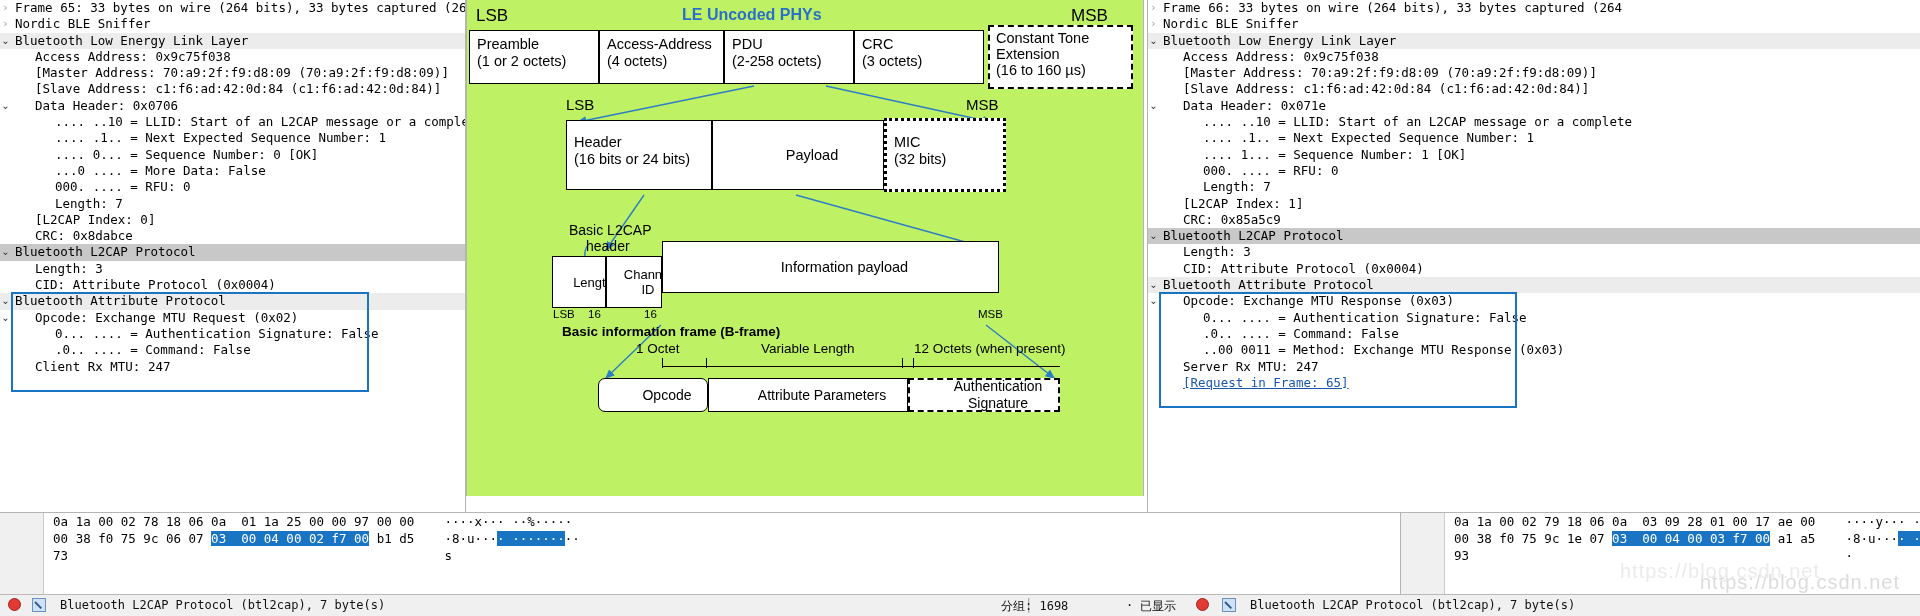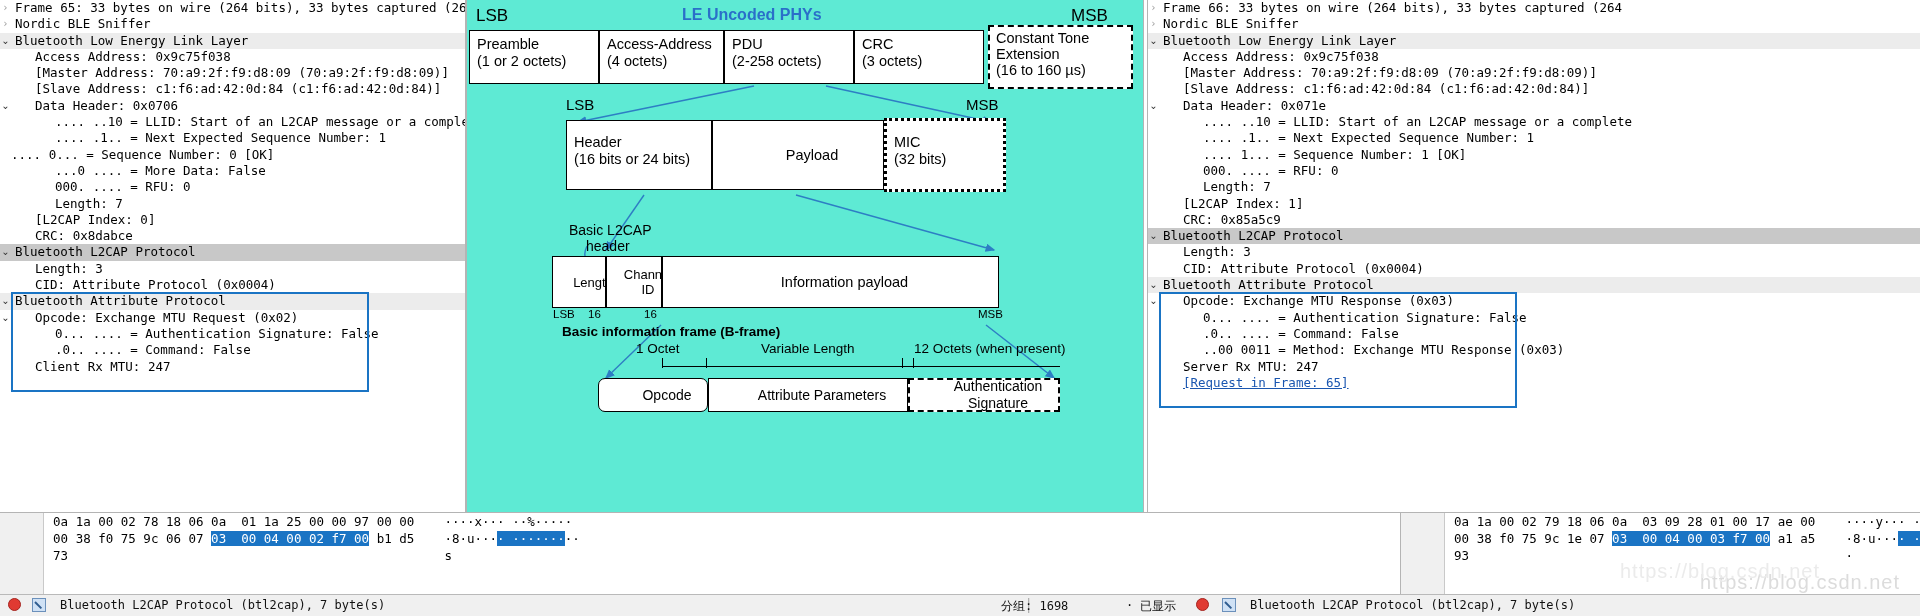--- a/index.html
+++ b/index.html
@@ -101,22 +101,22 @@
   }
   .sep {
     position: absolute; top: 3px; width: 0;
     border-left: 1px solid #b0b0b0; border-right: 1px solid #dedede;
     height: 15px;
   }
 
   
   #diagram {
     position: absolute;
-    left: 466px; top: 0; width: 678px; height: 594px;
-    background: #5eead4;
+    left: 466px; top: 0; width: 678px; height: 496px;
+    background: #bef264;
     font-family: "Liberation Sans", sans-serif;
     overflow: hidden;
   }
   .dbox {
     position: absolute;
     border: 1.6px solid #000;
     background: #fff;
     font-size: 14.5px;
     color: #000;
     line-height: 17px;
@@ -161,21 +161,21 @@
   <div class="pane tree" id="left-pane" style="left:0; top:0; width:466px; height:512px; border-right:1px solid #b4b4b4;">
       <div class="trow"><span class="arrow " style="margin-left: 0px;">›</span><span class="tw" style="margin-left: 4px;">Frame 65: 33 bytes on wire (264 bits), 33 bytes captured (264 bits)</span></div>
       <div class="trow"><span class="arrow " style="margin-left: 0px;">›</span><span class="tw" style="margin-left: 4px;">Nordic BLE Sniffer</span></div>
       <div class="trow hl-lightgrey"><span class="arrow dark" style="margin-left: 0px;">⌄</span><span class="tw" style="margin-left: 4px;">Bluetooth Low Energy Link Layer</span></div>
       <div class="trow"><span class="arrow blank" style="margin-left: 0px;">&nbsp;</span><span class="tw" style="margin-left: 24px;">Access Address: 0x9c75f038</span></div>
       <div class="trow"><span class="arrow blank" style="margin-left: 0px;">&nbsp;</span><span class="tw" style="margin-left: 24px;">[Master Address: 70:a9:2f:f9:d8:09 (70:a9:2f:f9:d8:09)]</span></div>
       <div class="trow"><span class="arrow blank" style="margin-left: 0px;">&nbsp;</span><span class="tw" style="margin-left: 24px;">[Slave Address: c1:f6:ad:42:0d:84 (c1:f6:ad:42:0d:84)]</span></div>
       <div class="trow"><span class="arrow dark" style="margin-left: 0px;">⌄</span><span class="tw" style="margin-left: 24px;">Data Header: 0x0706</span></div>
       <div class="trow"><span class="arrow blank" style="margin-left: 0px;">&nbsp;</span><span class="tw" style="margin-left: 44px;">.... ..10 = LLID: Start of an L2CAP message or a complete L2CAP</span></div>
       <div class="trow"><span class="arrow blank" style="margin-left: 0px;">&nbsp;</span><span class="tw" style="margin-left: 44px;">.... .1.. = Next Expected Sequence Number: 1</span></div>
-      <div class="trow"><span class="arrow blank" style="margin-left: 0px;">&nbsp;</span><span class="tw" style="">.... 0... = Sequence Number: 0 [OK]</span></div>
+      <div class="trow"><span class="arrow blank" style="margin-left: 0px;">&nbsp;</span><span class="tw" style="margin-left: 44px;">.... 0... = Sequence Number: 0 [OK]</span></div>
       <div class="trow"><span class="arrow blank" style="margin-left: 0px;">&nbsp;</span><span class="tw" style="margin-left: 44px;">...0 .... = More Data: False</span></div>
       <div class="trow"><span class="arrow blank" style="margin-left: 0px;">&nbsp;</span><span class="tw" style="margin-left: 44px;">000. .... = RFU: 0</span></div>
       <div class="trow"><span class="arrow blank" style="margin-left: 0px;">&nbsp;</span><span class="tw" style="margin-left: 44px;">Length: 7</span></div>
       <div class="trow"><span class="arrow blank" style="margin-left: 0px;">&nbsp;</span><span class="tw" style="margin-left: 24px;">[L2CAP Index: 0]</span></div>
       <div class="trow"><span class="arrow blank" style="margin-left: 0px;">&nbsp;</span><span class="tw" style="margin-left: 24px;">CRC: 0x8dabce</span></div>
       <div class="trow hl-grey"><span class="arrow dark" style="margin-left: 0px;">⌄</span><span class="tw" style="margin-left: 4px;">Bluetooth L2CAP Protocol</span></div>
       <div class="trow"><span class="arrow blank" style="margin-left: 0px;">&nbsp;</span><span class="tw" style="margin-left: 24px;">Length: 3</span></div>
       <div class="trow"><span class="arrow blank" style="margin-left: 0px;">&nbsp;</span><span class="tw" style="margin-left: 24px;">CID: Attribute Protocol (0x0004)</span></div>
       <div class="trow hl-lightgrey"><span class="arrow dark" style="margin-left: 0px;">⌄</span><span class="tw" style="margin-left: 4px;">Bluetooth Attribute Protocol</span></div>
       <div class="trow"><span class="arrow dark" style="margin-left: 0px;">⌄</span><span class="tw" style="margin-left: 24px;">Opcode: Exchange MTU Request (0x02)</span></div>
@@ -280,21 +280,21 @@
 
     <div class="dlabel" style="left:103px; top:222px;">Basic L2CAP</div>
     <div class="dlabel" style="left:120px; top:238px;">header</div>
 
     <div class="dbox center" id="l2c0" style="left:86px; top:256px; width:54px; height:52px; font-size:13px;">
       <span>Length</span>
     </div>
     <div class="dbox center" id="l2c1" style="left:140px; top:256px; width:56px; height:52px; font-size:13px; line-height:15px;">
       <span>Channel ID</span>
     </div>
-    <div class="dbox center" id="l2c2" style="left:196px; top:256px; width:337px; height:52px; font-size:14.5px;">
+    <div class="dbox center" id="l2c2" style="left:196px; top:241px; width:337px; height:52px; font-size:14.5px;">
       <span>Information payload</span>
     </div>
 
     <div class="dlabel small" style="left:87px; top:308px;">LSB</div>
     <div class="dlabel small" style="left:122px; top:308px;">16</div>
     <div class="dlabel small" style="left:178px; top:308px;">16</div>
     <div class="dlabel small" style="left:512px; top:308px;">MSB</div>
 
     <div class="dlabel bold" style="left:96px; top:324px; font-size:13.5px;">Basic information frame (B-frame)</div>
 

